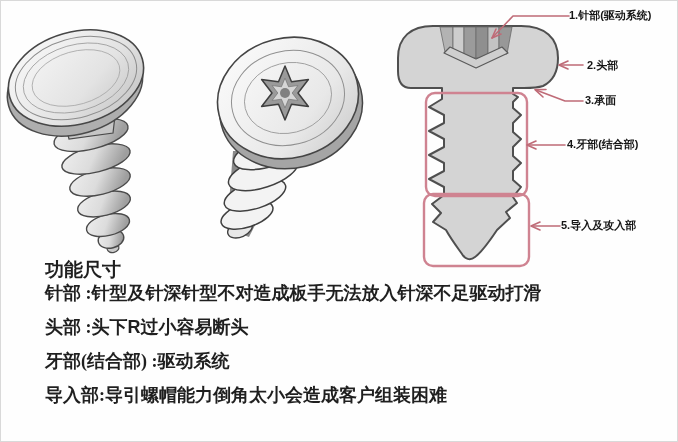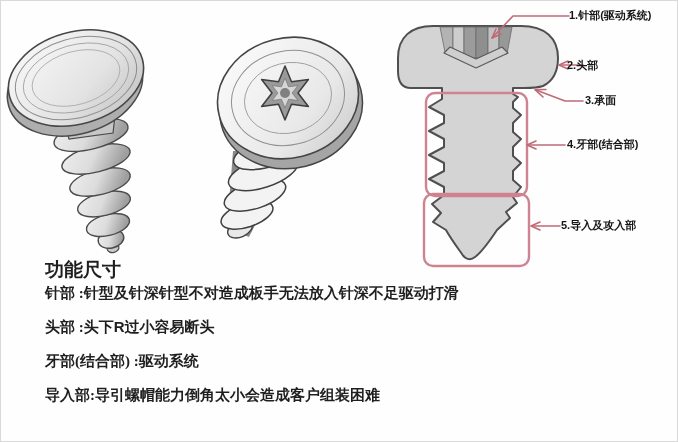--- a/index.html
+++ b/index.html
@@ -16,38 +16,38 @@
   .callout{
     position:absolute;
     font-family:Liberation Sans, sans-serif;
     font-weight:bold;
     font-size:11px;
     color:#151515;
     white-space:nowrap;
     letter-spacing:0px;
   }
   .c1{left:568px;top:7px;}
-  .c2{left:566px;top:57px;}
+  .c2{left:586px;top:57px;}
   .c3{left:584px;top:92px;text-align:right;}
   .c4{left:566px;top:136px;}
   .c5{left:560px;top:217px;}
   .notes{
     position:absolute;
     left:44px;top:257px;
     width:620px;
     font-family:"Liberation Serif",serif;
     font-weight:600;
     color:#1f1f1f;
   }
   .notes-title{
     font-size:19px;
     line-height:24px;
   }
   .note-line{
-    font-size:15px;
+    font-size:18px;
     line-height:22px;
     margin-bottom:12px;
     white-space:nowrap;
   }
   .note-line b{font-family:"Liberation Sans",sans-serif;font-weight:bold;}
 </style>
 </head>
 <body>
 
 <div class="canvas">

